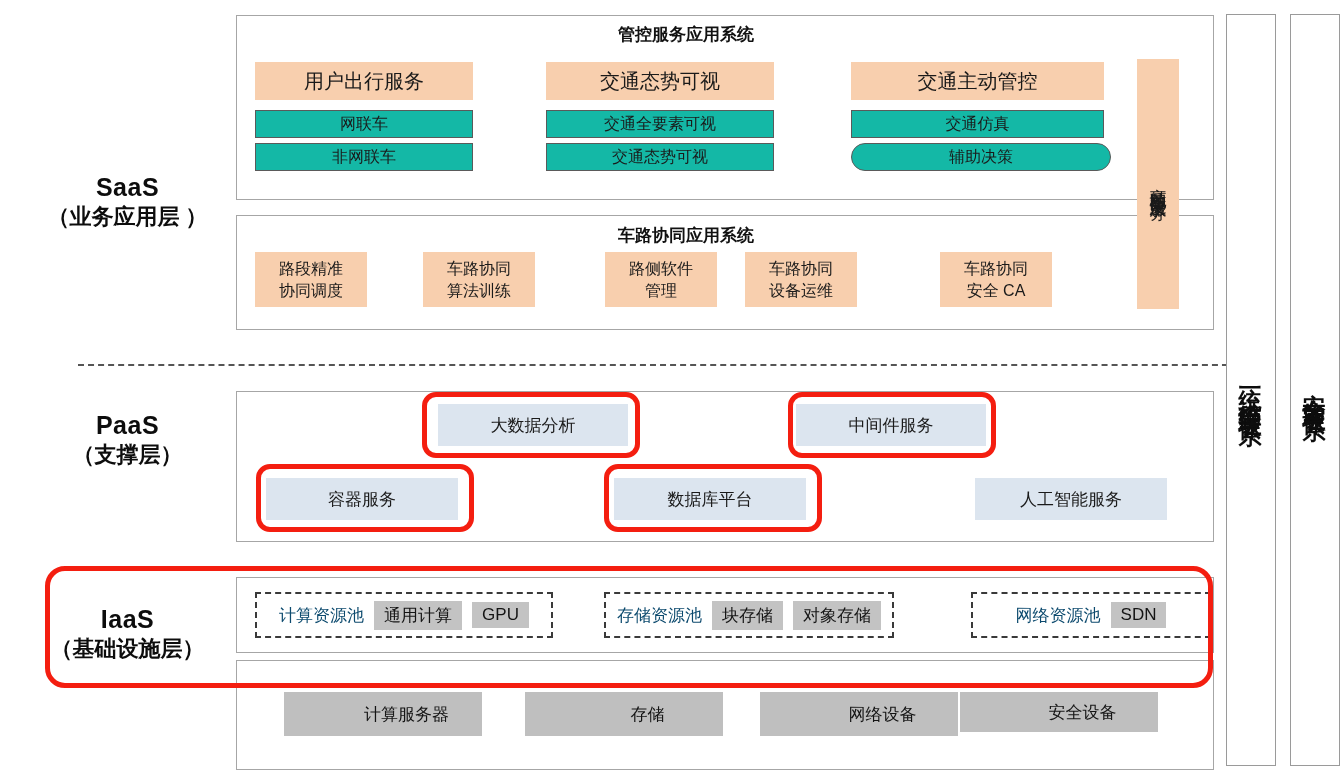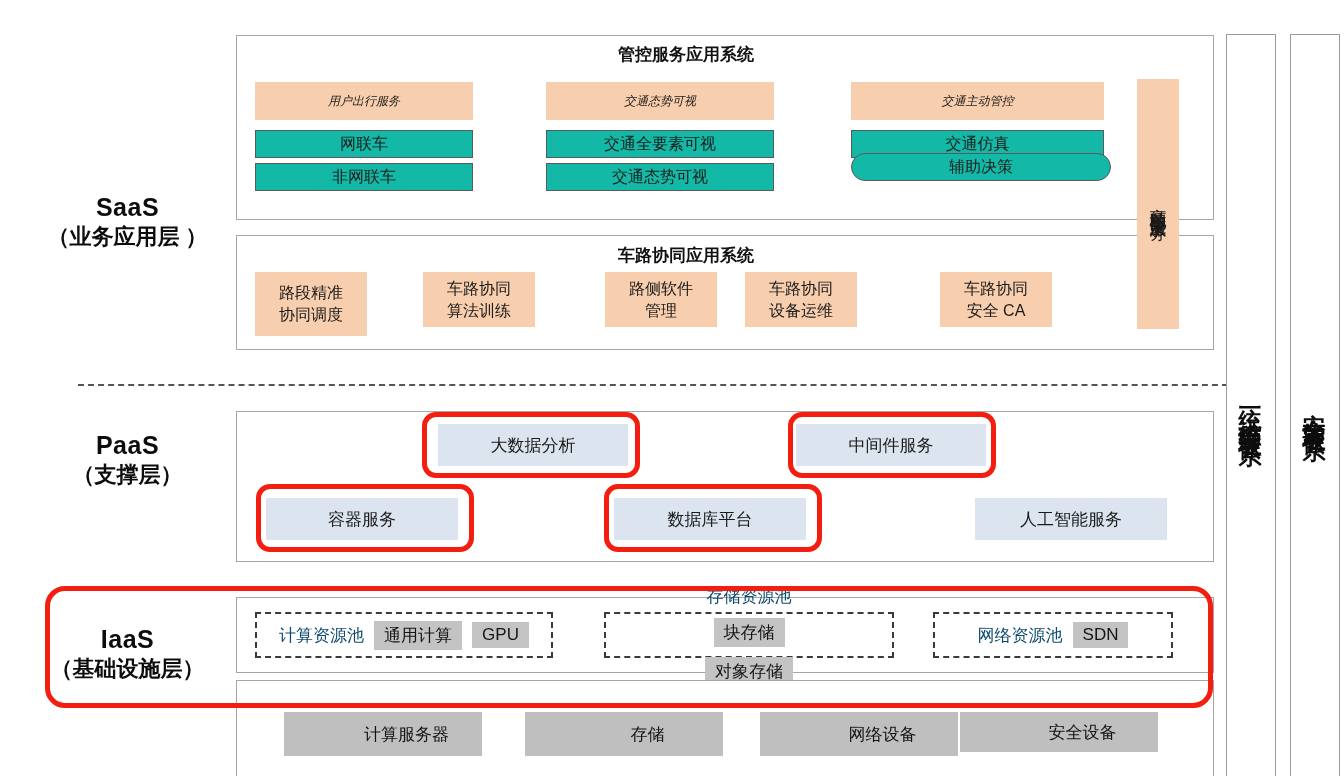--- a/index.html
+++ b/index.html
@@ -8,21 +8,21 @@
   }
   body {
     width: 1344px; height: 776px;
     font-family: "Liberation Sans", "DejaVu Sans", sans-serif;
     color: #1a1a1a;
     overflow: hidden;
     position: relative;
   }
   #stage { position: absolute; inset: 0; }
 
-  .abs { position: absolute; box-sizing: border-box; margin-top: 20px; }
+  .abs { position: absolute; box-sizing: border-box; }
 
   
   .layer-label {
     text-align: center;
     font-weight: bold;
     color: #0d0d0d;
     line-height: 1.25;
     white-space: nowrap;
   }
   .layer-label .ln1 { font-size: 25px; letter-spacing: .5px; }
@@ -38,24 +38,23 @@
     text-align: center;
     font-weight: bold;
     font-size: 17px;
     color: #111;
   }
 
   
   .grp-head {
     background: #f8cfae;
     color: #1a1a1a;
-    font-size: 12px;
-    display: flex; align-items: center; justify-content: center;
-    text-align: center;
-    font-style: italic;
+    font-size: 20px;
+    display: flex; align-items: center; justify-content: center;
+    text-align: center;
   }
   .grp-item {
     border: 1.5px solid #5a5a5a;
     background: #14b8a6;
     font-size: 16px;
     display: flex; align-items: center; justify-content: center;
     text-align: center;
   }
 
   
@@ -160,27 +159,27 @@
   <div class="abs grp-head" style="left:255px; top:62px; width:218px; height:38px;">用户出行服务</div>
   <div class="abs grp-item" style="left:255px; top:110px; width:218px; height:28px;">网联车</div>
   <div class="abs grp-item" style="left:255px; top:143px; width:218px; height:28px;">非网联车</div>
 
   <div class="abs grp-head" style="left:546px; top:62px; width:228px; height:38px;">交通态势可视</div>
   <div class="abs grp-item" style="left:546px; top:110px; width:228px; height:28px;">交通全要素可视</div>
   <div class="abs grp-item" style="left:546px; top:143px; width:228px; height:28px;">交通态势可视</div>
 
   <div class="abs grp-head" style="left:851px; top:62px; width:253px; height:38px;">交通主动管控</div>
   <div class="abs grp-item" style="left:851px; top:110px; width:253px; height:28px;">交通仿真</div>
-  <div class="abs grp-item" style="left:851px; top:133px; width:260px; height:28px;border-radius:14px;">辅助决策</div>
+  <div class="abs grp-item" style="left:851px; top:143px; width:260px; height:28px;border-radius:14px;">辅助决策</div>
 
   <div class="abs panel" style="left:236px; top:215px; width:978px; height:115px;"></div>
 
   <div class="abs panel-title" style="left:236px; top:224px; width:900px;">车路协同应用系统</div>
 
-  <div class="abs peach-chip" style="left:255px; top:252px; width:112px; height:64px;">路段精准
+  <div class="abs peach-chip" style="left:255px; top:252px; width:112px; height:55px;">路段精准
 协同调度</div>
   <div class="abs peach-chip" style="left:423px; top:252px; width:112px; height:55px;">车路协同
 算法训练</div>
   <div class="abs peach-chip" style="left:605px; top:252px; width:112px; height:55px;">路侧软件
 管理</div>
   <div class="abs peach-chip" style="left:745px; top:252px; width:112px; height:55px;">车路协同
 设备运维</div>
   <div class="abs peach-chip" style="left:940px; top:252px; width:112px; height:55px;">车路协同
 安全 CA</div>
 
@@ -213,27 +212,27 @@
   </div>
 
   <div class="abs panel" style="left:236px; top:577px; width:978px; height:76px;"></div>
 
   <div class="abs pool" style="left:255px; top:592px; width:298px; height:46px;">
     <span class="pool-name">计算资源池</span>
     <span class="tag">通用计算</span>
     <span class="tag">GPU</span>
   </div>
 
-  <div class="abs pool" style="left:604px; top:592px; width:290px; height:46px;flex-direction:column;">
+  <div class="abs pool" style="left:604px; top:592px; width:290px; height:46px;">
     <span class="pool-name">存储资源池</span>
     <span class="tag">块存储</span>
     <span class="tag">对象存储</span>
   </div>
 
-  <div class="abs pool" style="left:933px; top:592px; width:240px; height:46px;">
+  <div class="abs pool" style="left:971px; top:592px; width:240px; height:46px;">
     <span class="pool-name">网络资源池</span>
     <span class="tag">SDN</span>
   </div>
 
   <div class="abs panel" style="left:236px; top:660px; width:978px; height:110px;"></div>
 
   <div class="abs grey-chip" style="left:284px; top:692px; width:198px; height:44px;">计算服务器</div>
   <div class="abs grey-chip" style="left:525px; top:692px; width:198px; height:44px;">存储</div>
   <div class="abs grey-chip" style="left:760px; top:692px; width:198px; height:44px;">网络设备</div>
   <div class="abs grey-chip" style="left:960px; top:692px; width:198px; height:40px;">安全设备</div>

